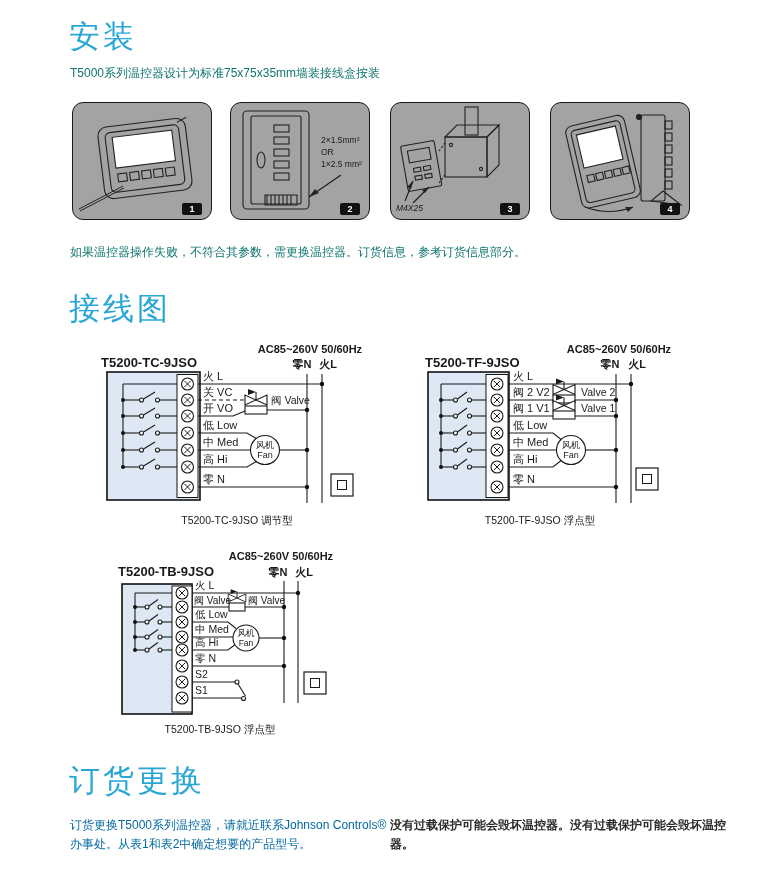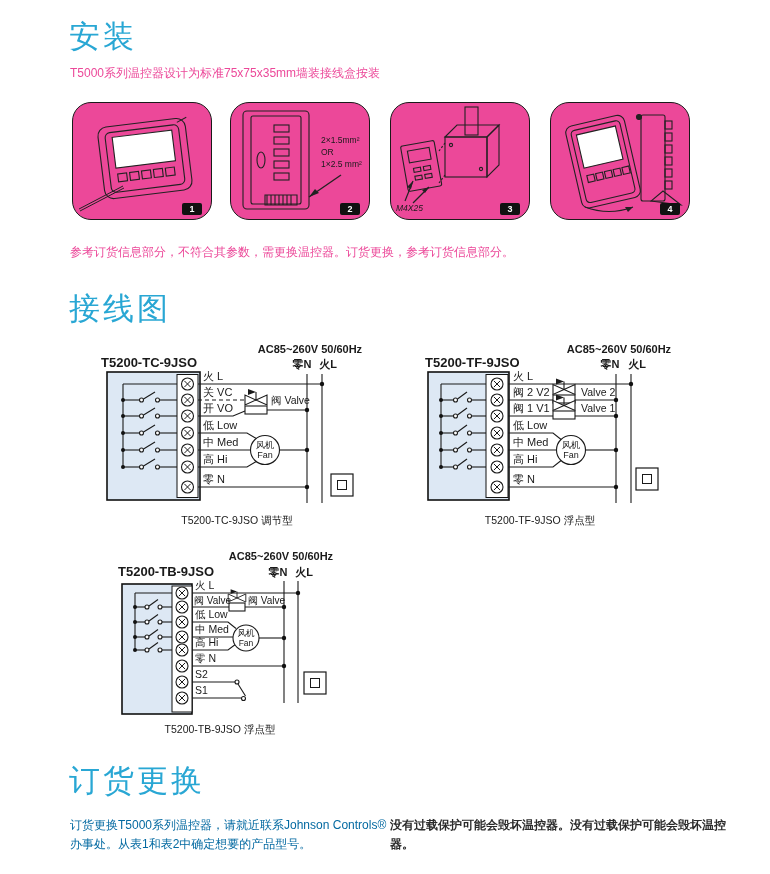--- a/index.html
+++ b/index.html
@@ -1,22 +1,22 @@
 <!DOCTYPE html>
 <html><head>
 <meta charset="utf-8">
 <style>
   html,body{margin:0;padding:0;background:#fff;}
   .page{position:relative;width:770px;height:874px;background:#ffffff;
         font-family:"Liberation Sans",sans-serif;overflow:hidden;}
   .sec-h{position:absolute;left:69px;margin:0;font-size:31px;font-weight:400;
          color:#29a7d4;letter-spacing:3px;}
-  .body-text{position:absolute;margin:0;font-size:12px;color:#ec4899;line-height:1.55;}
+  .body-text{position:absolute;margin:0;font-size:12px;color:#0f766e;line-height:1.55;}
   .panel{position:absolute;top:102px;width:140px;height:118px;border:1.6px solid #1a1a1a;
-         border-radius:19px;background:#ec4899;box-sizing:border-box;}
+         border-radius:11px;background:#a3a3a3;box-sizing:border-box;}
   .badge{position:absolute;right:9px;bottom:4px;width:20px;height:12px;background:#111;
          color:#fff;font-size:9px;font-weight:bold;text-align:center;line-height:12px;
          border-radius:2px;}
   .diagram{position:absolute;}
   svg{font-family:"Liberation Sans",sans-serif;}
   svg text{fill:#1a1a1a;}
   .order-col{position:absolute;margin:0;font-size:12px;color:#0369a1;line-height:1.6;}
   .imp{font-weight:bold;color:#2b2b2b;}
 </style>
 </head>
@@ -153,21 +153,21 @@
         <circle cx="88" cy="14" r="2.5" fill="#222"></circle>
       </g>
       <g stroke="#222" stroke-width="1.2" fill="none">
         <path d="M34,104 Q58,113 82,104"></path>
         <polygon points="82,104 74,104 77,109" fill="#222" stroke="none"></polygon>
       </g>
     </svg>
     <div class="badge">4</div>
   </div>
 
-  <p class="body-text" style="left:70px;top:243px;width:640px">参考订货信息部分，不符合其参数，需更换温控器。订货更换，参考订货信息部分。</p>
+  <p class="body-text" style="left:70px;top:243px;width:640px">如果温控器操作失败，不符合其参数，需更换温控器。订货信息，参考订货信息部分。</p>
 
   <h1 class="sec-h" style="top:288px">接线图</h1>
 
   <svg class="diagram" style="left:85px;top:338px" width="290" height="200" viewBox="0 0 290 200">
     <text x="225" y="15" text-anchor="middle" font-size="11" font-weight="bold">AC85~260V  50/60Hz</text>
     <text x="217" y="30" text-anchor="middle" font-size="11" font-weight="bold">零N</text>
     <text x="243" y="30" text-anchor="middle" font-size="11" font-weight="bold">火L</text>
     <text x="16" y="29" font-size="13" font-weight="bold">T5200-TC-9JSO</text>
 
     <g>

